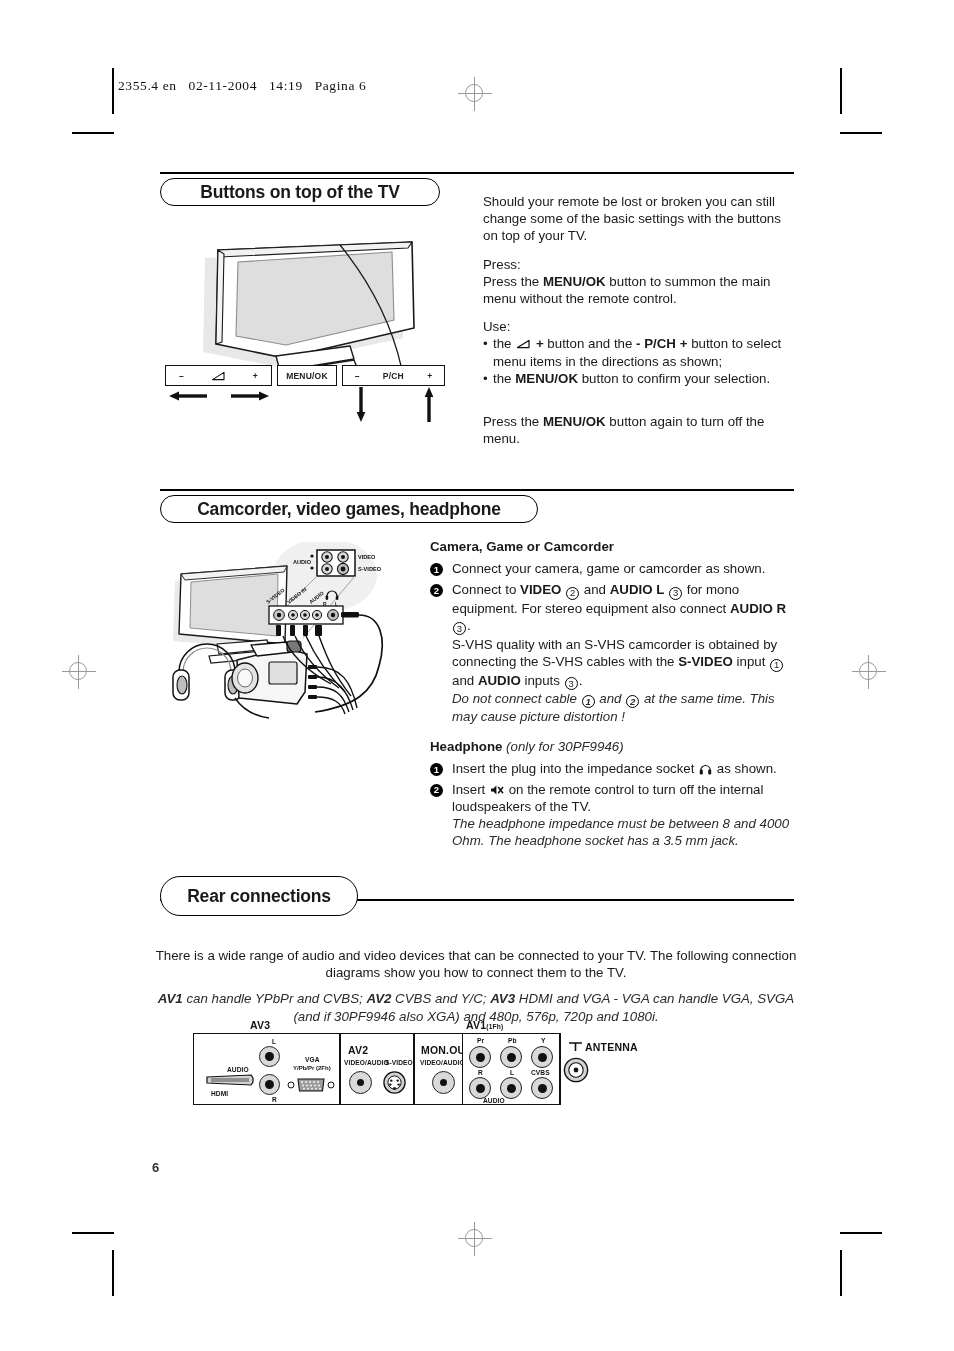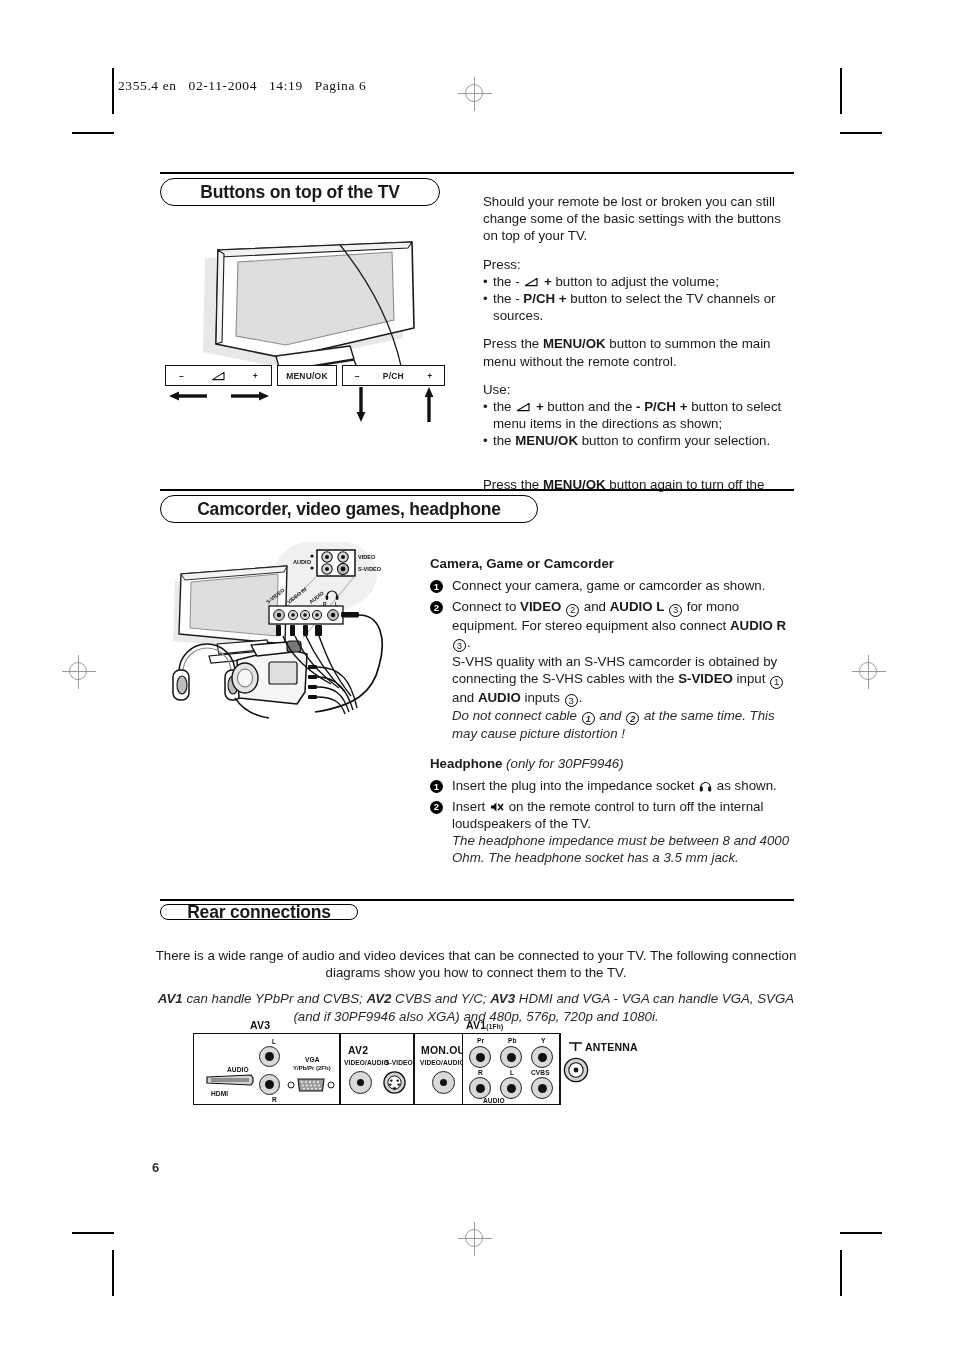--- a/index.html
+++ b/index.html
@@ -335,30 +335,20 @@
 
       <path d="M264 35 L264 9" stroke="#111" stroke-width="3.4" fill="none"></path>
       <path d="M264 0 L259.6 10 L268.4 10 Z" fill="#111"></path>
     </svg>
   </div>
 
   <div class="col" style="left:483px;top:193px;width:312px;">
     <p class="p">Should your remote be lost or broken you can still change some of the basic settings with the buttons on top of your TV.</p>
 
     <p class="p tight">Press:</p>
-    <ul class="bullets" style="margin-bottom:11px;">
-      <li>
-        <span>the - </span><svg class="vol-ico" viewBox="0 0 15 10">
-            <path d="M1.5 8.6 L13 8.6 L13 1.4 Z" fill="none" stroke="#111" stroke-width="1.2" stroke-linejoin="round"></path>
-          </svg><b> + </b><span>button to adjust the volume;</span>
-      </li>
-      <li>
-        <span>the - </span><b>P/CH +</b><span> button to select the TV channels or sources.</span>
-      </li>
-    </ul>
 
     <p class="p">
       <span>Press the </span><b>MENU/OK</b><span> button to summon the main menu without the remote control.</span>
     </p>
 
     <p class="p tight">Use:</p>
     <ul class="bullets" style="margin-bottom:26px;">
       <li>
         <span>the </span><svg class="vol-ico" viewBox="0 0 15 10">
             <path d="M1.5 8.6 L13 8.6 L13 1.4 Z" fill="none" stroke="#111" stroke-width="1.2" stroke-linejoin="round"></path>
@@ -468,21 +458,21 @@
       <rect x="143" y="153" width="9" height="4" rx="1" fill="#111"></rect>
       <path d="M152 155 C 168 155, 176 160, 180 172" fill="none" stroke="#111" stroke-width="1.4"></path>
     </g>
 
     <path d="M118 94 C 124 110, 140 128, 166 142" fill="none" stroke="#111" stroke-width="1.4"></path>
     <path d="M130 94 C 138 112, 152 130, 174 146" fill="none" stroke="#111" stroke-width="1.4"></path>
     <path d="M141 94 C 150 114, 162 132, 180 150" fill="none" stroke="#111" stroke-width="1.4"></path>
     <path d="M154 94 C 162 116, 170 134, 186 154" fill="none" stroke="#111" stroke-width="1.4"></path>
   </svg>
 
-  <div class="col" style="left:430px;top:538px;width:365px;margin-top:17px;">
+  <div class="col" style="left:430px;top:538px;width:365px;">
     <p class="p tight b" style="margin-bottom:5px;">Camera, Game or Camcorder</p>
 
     <ul class="steps">
       <li>
         <span class="num-filled">1</span>
         <span>Connect your camera, game or camcorder as shown.</span>
       </li>
       <li style="margin-top:4px;">
         <span class="num-filled">2</span>
         <span>Connect to </span><b>VIDEO</b>&nbsp;<span class="num-open">2</span><span> and </span><b>AUDIO L</b>&nbsp;<span class="num-open">3</span><span> for mono equipment. For stereo equipment also connect </span><b>AUDIO R</b>&nbsp;<span class="num-open">3</span><span>.</span>
@@ -516,21 +506,21 @@
         <span>Insert </span><svg class="mute-ico" viewBox="0 0 14 12">
             <path d="M1 4.4 L3.4 4.4 L6.4 1.6 L6.4 10.4 L3.4 7.6 L1 7.6 Z" fill="#111"></path>
             <path d="M8.2 3 L13 9.2 M13 3 L8.2 9.2" stroke="#111" stroke-width="1.5" fill="none"></path>
           </svg><span> on the remote control to turn off the internal loudspeakers of the TV.</span>
         <div class="it">The headphone impedance must be between 8 and 4000 Ohm. The headphone socket has a 3.5 mm jack.</div>
       </li>
     </ul>
   </div>
 
   <div class="sec-rule" style="left:160px;top:899px;width:634px;"></div>
-  <div class="sec-pill" style="left:160px;top:904px;width:198px;height:16px;">
+  <div class="sec-pill" style="left:160px;top:876px;width:198px;height:40px;">
     <span>Rear connections</span>
   </div>
 
   <div class="col" style="left:152px;top:947px;width:648px;text-align:center;">
     <p class="p" style="margin-bottom:9px;">There is a wide range of audio and video devices that can be connected to your TV. The following connection diagrams show you how to connect them to the TV.</p>
     <p class="p it">
       <b>AV1</b><span> can handle YPbPr and CVBS;  </span><b>AV2</b><span> CVBS and Y/C;  </span><b>AV3</b><span> HDMI and VGA - VGA can handle VGA, SVGA (and if 30PF9946 also XGA) and 480p, 576p, 720p and 1080i.</span>
     </p>
   </div>
 

